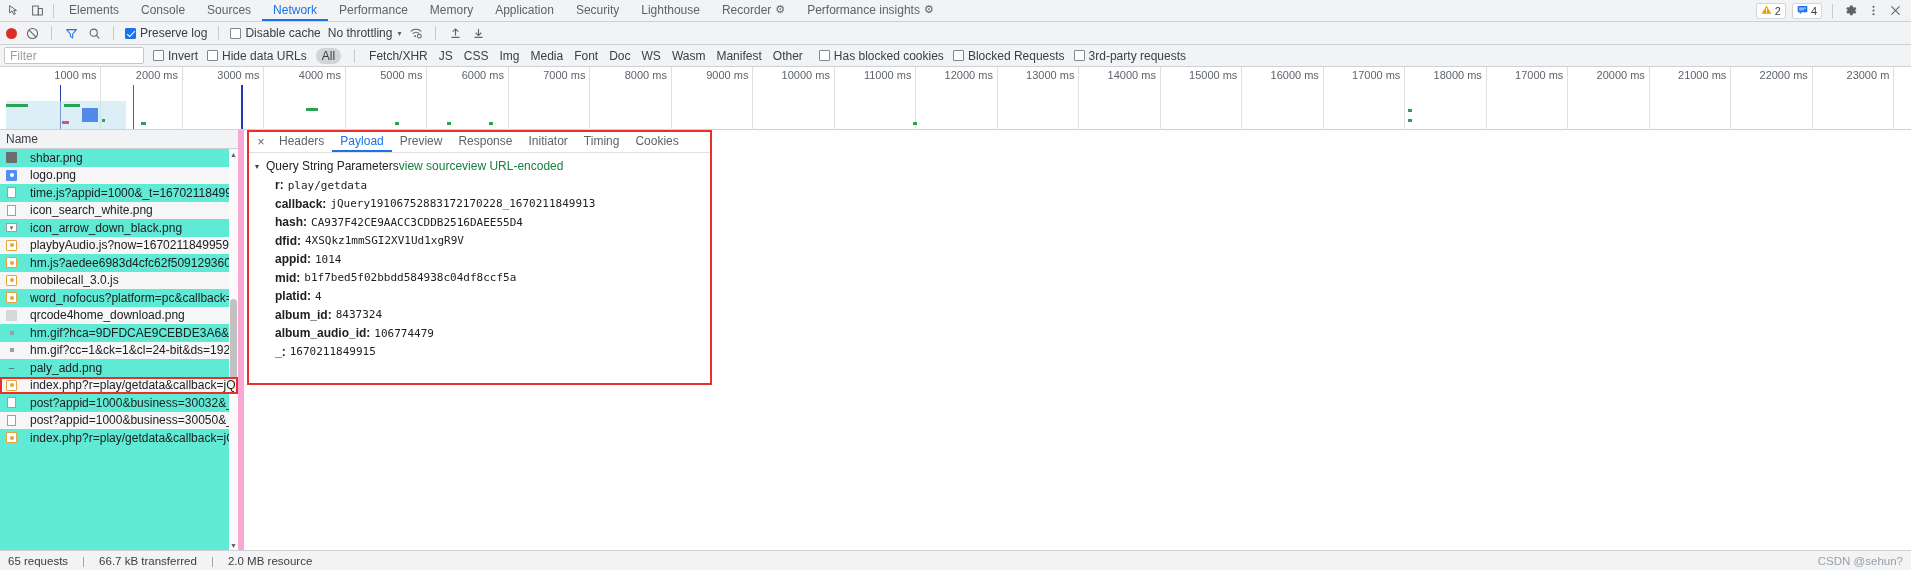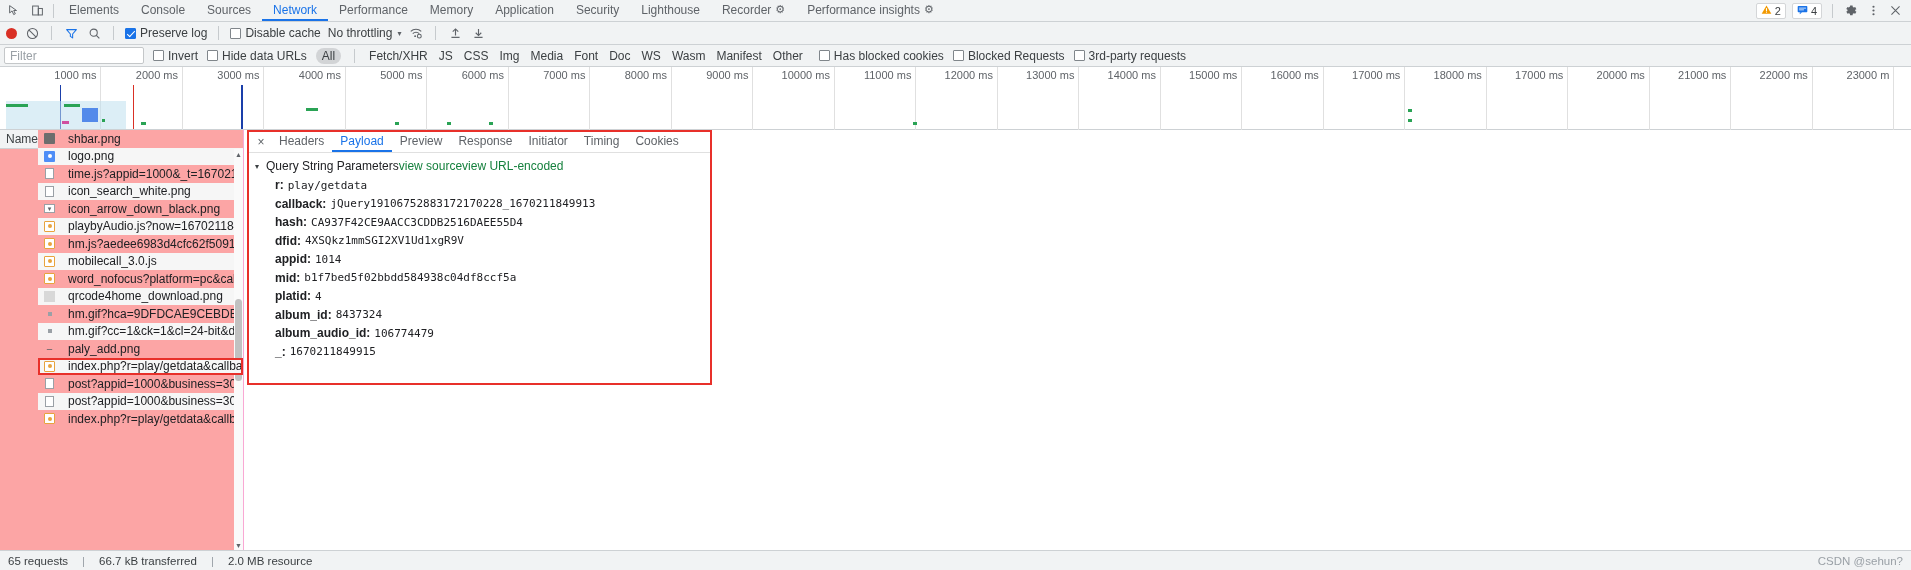--- a/index.html
+++ b/index.html
@@ -88,21 +88,21 @@
   .ovline { position:absolute; top:18px; bottom:0; width:1px; }
   .ovline.blue { background:#1a3faa; }
   .ovline.red { background:#d93025; }
   .dot { position:absolute; background:#2aa355; }
   .selbox { position:absolute; background:#3b78e7; opacity:.85; }
   .pinkbox { position:absolute; background:#d050a0; }
   .lightbox { position:absolute; background:#bfe0ef; opacity:.55; }
 
   
   .main { flex:1; display:flex; min-height:0; position:relative; }
-  .leftpane { width:244px; min-width:244px; border-right:1px solid #f9a8d4; display:flex; flex-direction:row; background:#fca5a5; position:relative; }
+  .leftpane { width:244px; min-width:244px; border-right:6px solid #f9a8d4; display:flex; flex-direction:column; background:#5eead4; position:relative; }
   .lhead {
     height:19px; min-height:19px; background:#f1f3f4; border-bottom:1px solid #cdd1d4;
     display:flex; align-items:center; padding-left:6px; font-size:12px; color:#3c4043;
   }
   .rowlist { flex:1; overflow:hidden; position:relative; }
   .row {
     height:17.5px; display:flex; align-items:center; gap:13px; padding-left:6px;
     font-size:12px; color:#202124; white-space:nowrap; overflow:hidden; cursor:pointer;
   }
   .row.alt { background:#f6f6f6; }

